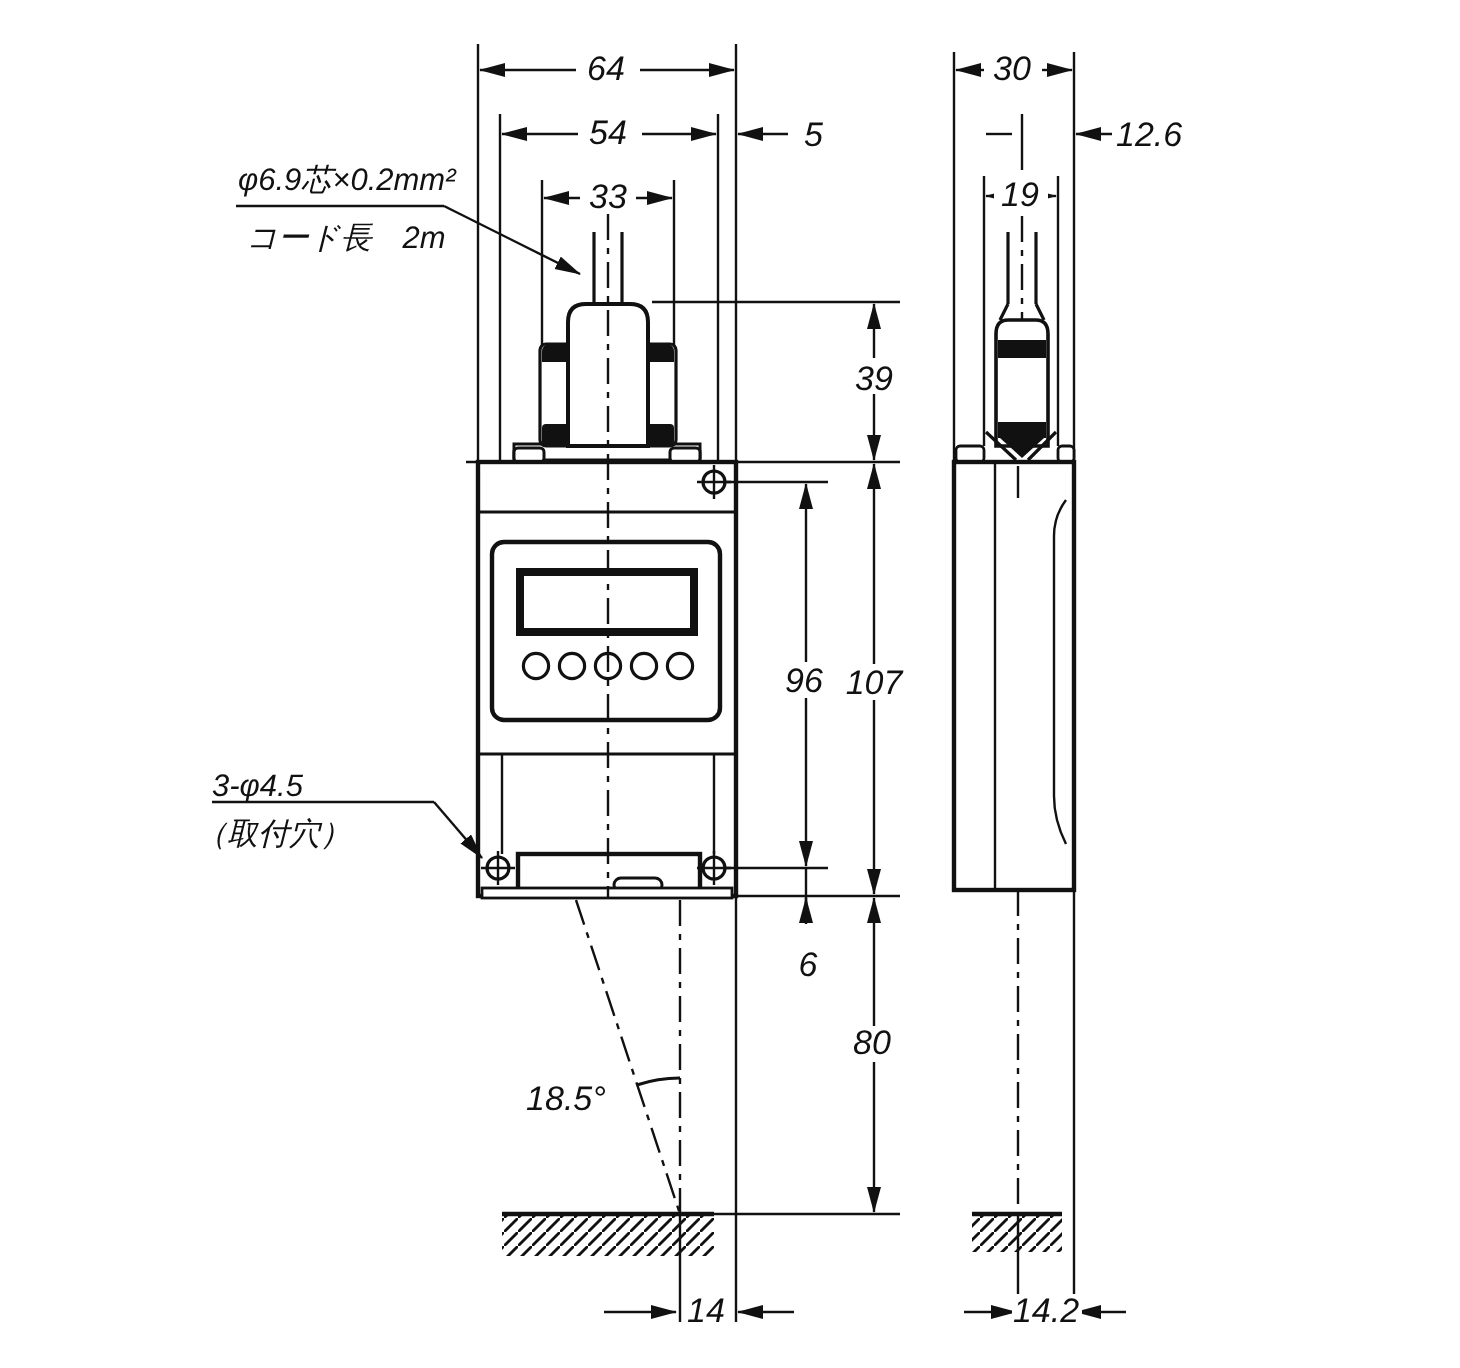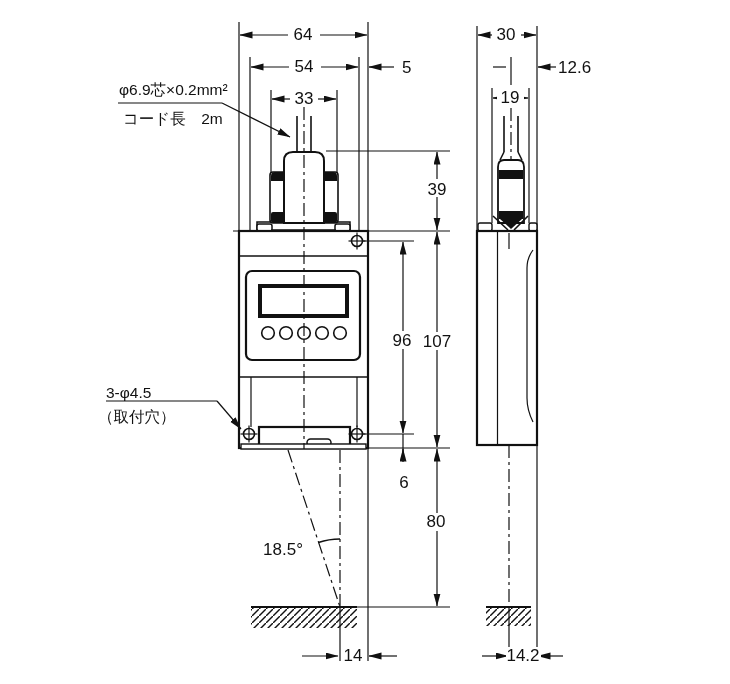--- a/index.html
+++ b/index.html
@@ -1,16 +1,16 @@
 <!DOCTYPE html>
 <html><head>
 <meta charset="utf-8">
 <style>
   html,body{margin:0;padding:0;background:#ffffff;}
-  .stage{position:relative;width:730px;height:684px;background:#ffffff;overflow:hidden;}
+  .stage{position:relative;width:730px;height:684px;background:#ffffff;overflow:hidden;font-style:italic;}
   svg{position:absolute;left:0;top:0;}
   text{font-family:"Liberation Sans","DejaVu Sans",sans-serif;fill:#111;}
   .dim{font-size:17px;}
   .lbl{font-size:15.5px;}
   .thin{stroke:#111;stroke-width:1.2;fill:none;}
   .med{stroke:#111;stroke-width:1.6;fill:none;}
   .thick{stroke:#111;stroke-width:2.2;fill:none;}
   .vthick{stroke:#111;stroke-width:4;fill:none;}
   .cl{stroke:#111;stroke-width:1.2;fill:none;stroke-dasharray:13 4 3 4;}
   .wfill{fill:#ffffff;stroke:#111;}

